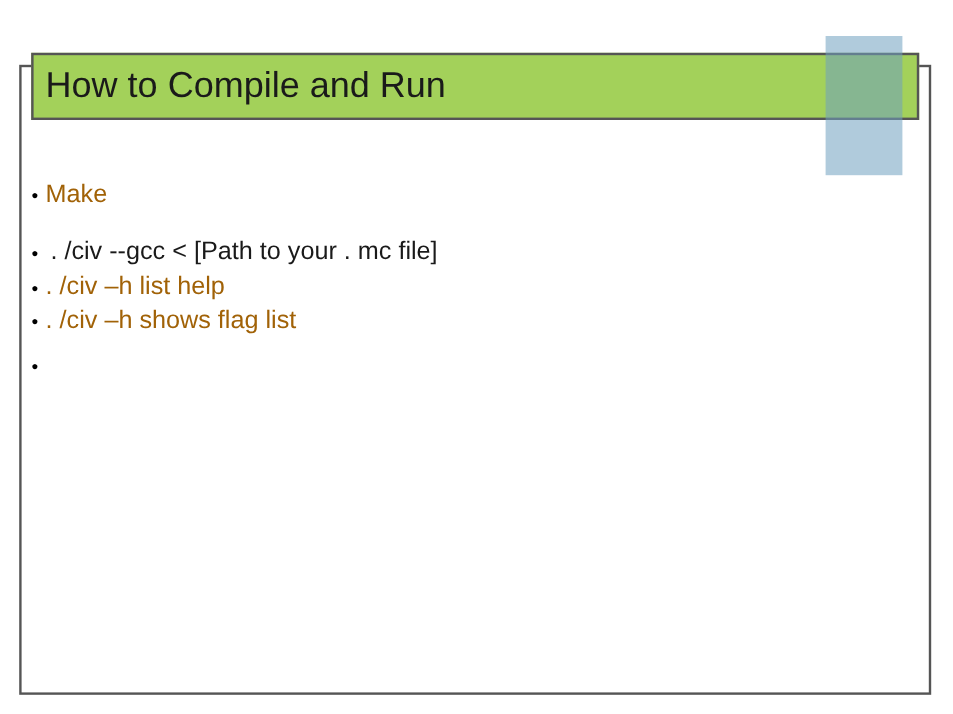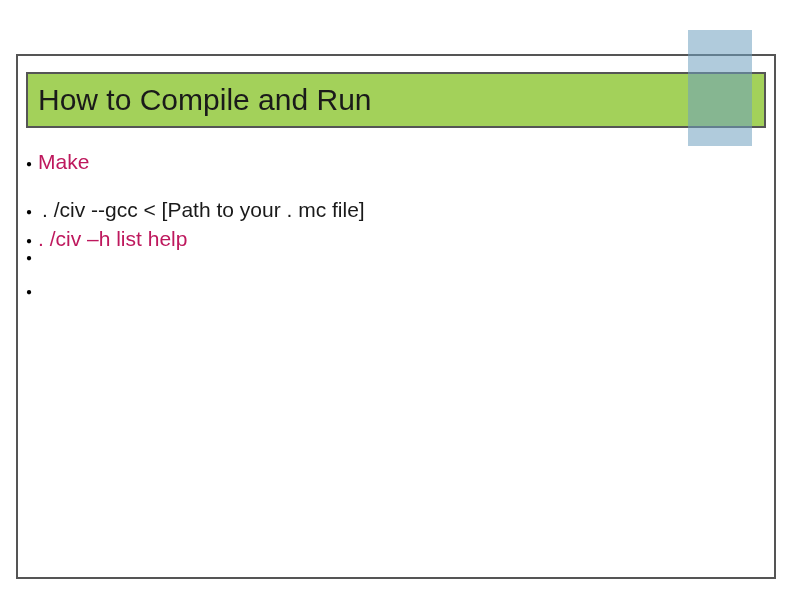--- a/index.html
+++ b/index.html
@@ -19,21 +19,21 @@
     left: 16px;
     top: 54px;
     width: 760px;
     height: 525px;
     border: 2px solid #555;
     background: #ffffff;
   }
   .title-bar {
     position: absolute;
     left: 26px;
-    top: 72px;
+    top: 44px;
     width: 740px;
     height: 56px;
     background: #a3d15a;
     border: 2px solid #555;
     display: flex;
     align-items: center;
     padding-left: 10px;
   }
   .title-text {
     font-size: 30px;
@@ -67,21 +67,21 @@
   .bullet-dot {
     font-size: 10px;
     width: 12px;
     flex-shrink: 0;
     color: #000;
     position: relative;
     top: -2px;
   }
   .bullet-text {
     font-size: 21px;
-    color: #be185d;
+    color: #a16207;
     text-align: right;
   }
   .bullet-text-indent {
     font-size: 21px;
     color: #1a1a1a;
     padding-left: 4px;
     text-align: right;
   }
 </style>
 </head>
@@ -107,20 +107,21 @@
       <div class="bullet-line">
         <span class="bullet-dot">●</span>
         <span class="bullet-text-indent">. /civ --gcc &lt; [Path to your . mc file]</span>
       </div>
       <div class="bullet-line">
         <span class="bullet-dot">●</span>
         <span class="bullet-text">. /civ –h list help</span>
       </div>
       <div class="bullet-line">
         <span class="bullet-dot">●</span>
+        <span class="bullet-text">. /civ –h shows flag list</span>
       </div>
     </div>
 
     <div class="bullet-group">
       <div class="bullet-line">
         <span class="bullet-dot">●</span>
       </div>
     </div>
 
   </div>

